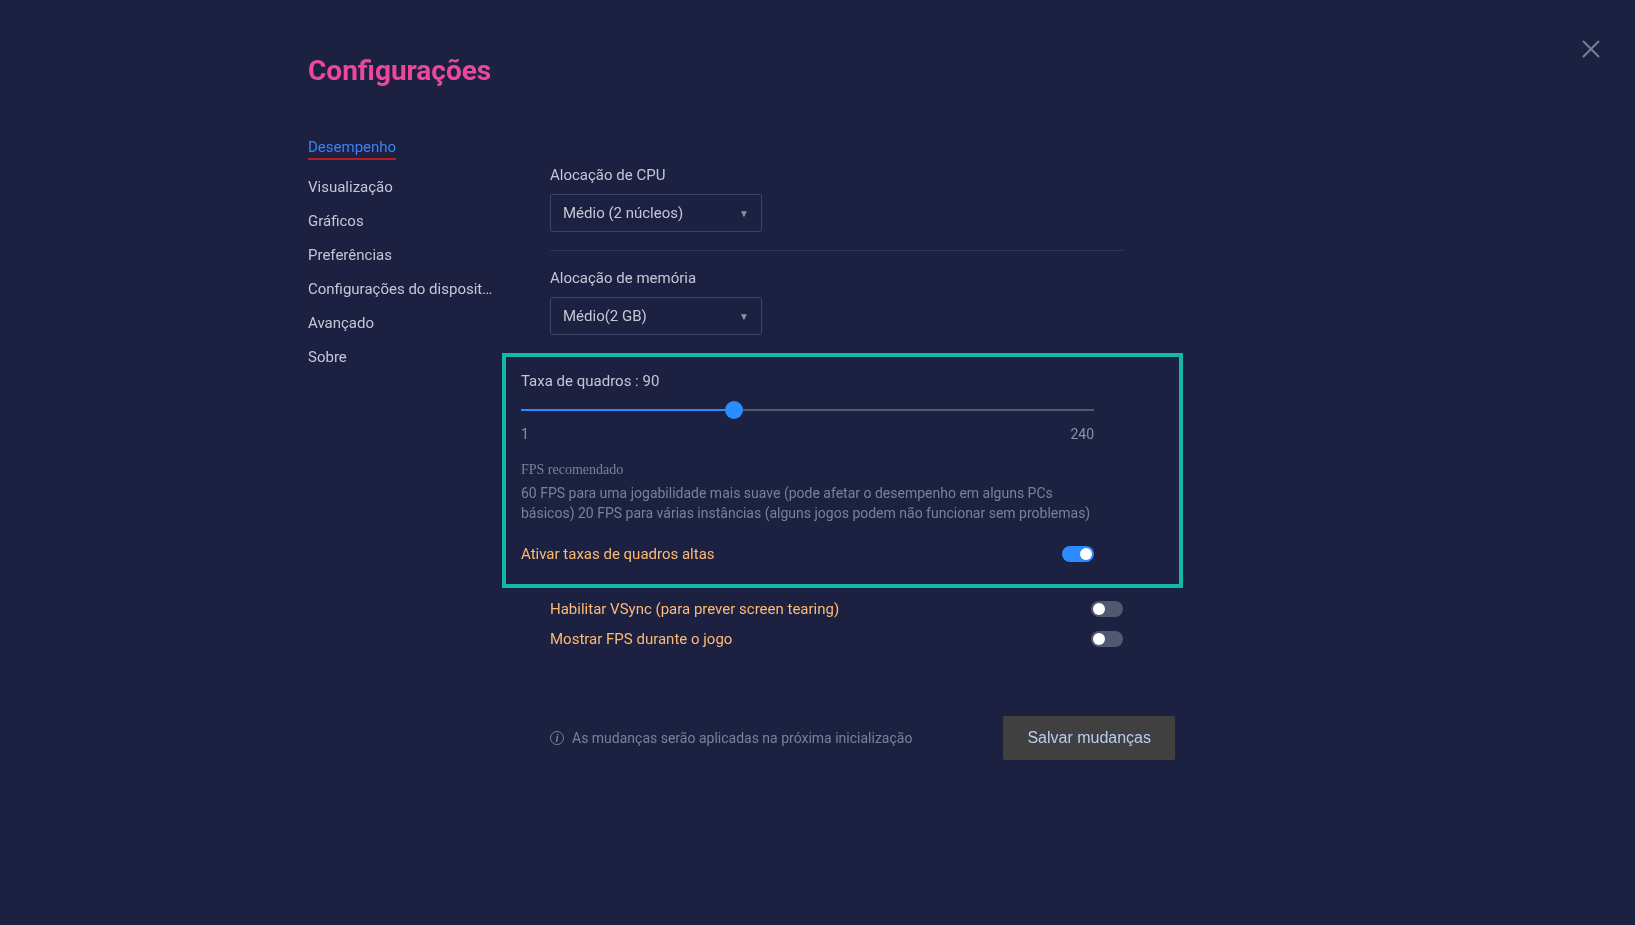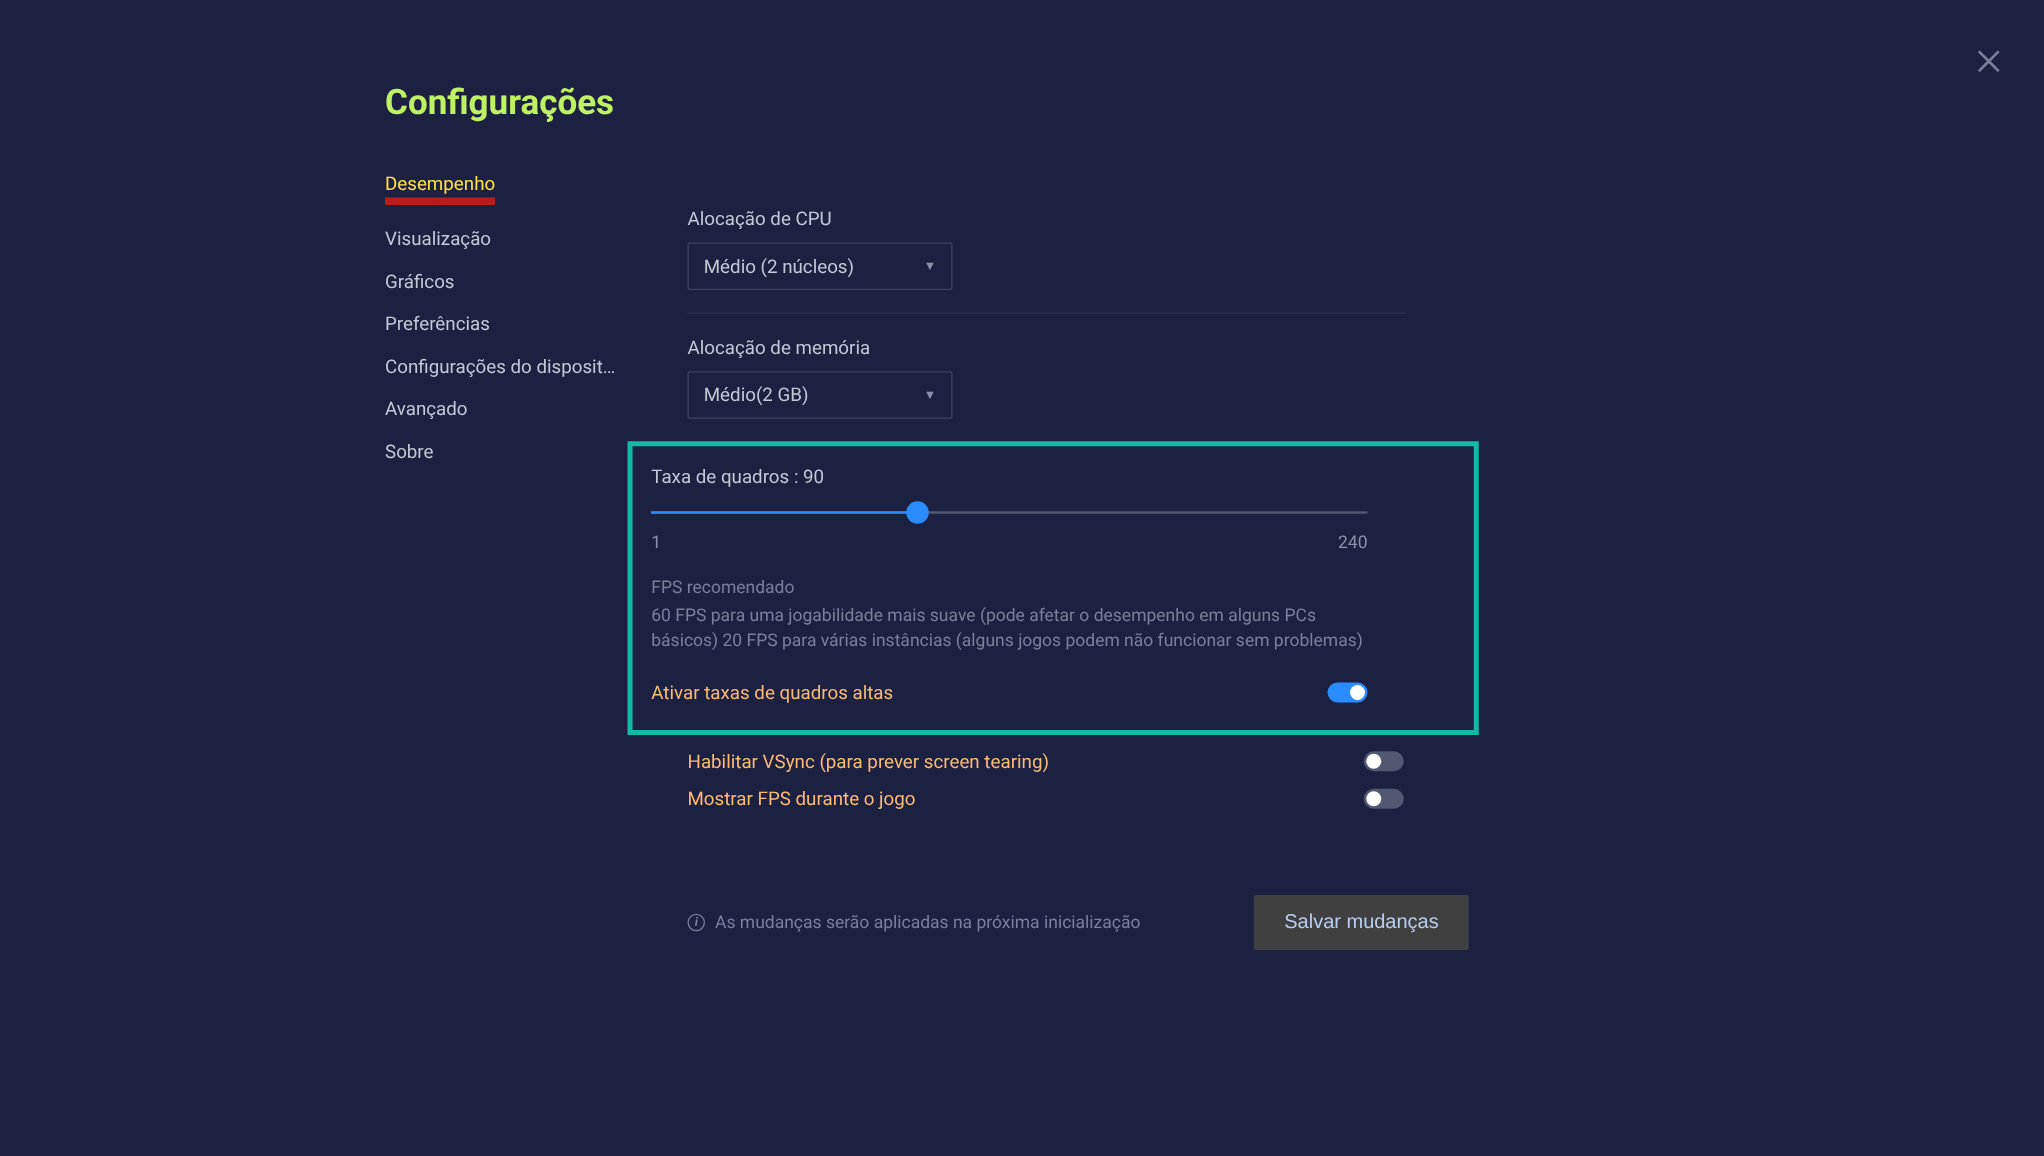--- a/index.html
+++ b/index.html
@@ -23,43 +23,43 @@
       cursor: pointer;
       color: #7a8099;
     }
     .close-btn svg {
       width: 18px;
       height: 18px;
     }
     .page-title {
       position: absolute;
       left: 308px;
-      top: 65px;
+      top: 54px;
       font-size: 28px;
       font-weight: 700;
-      color: #bef264;
+      color: #ec4899;
     }
     .sidebar {
       position: absolute;
       left: 308px;
       top: 130px;
       width: 210px;
     }
     .sidebar-item {
       color: #c3c8d6;
       font-size: 15px;
       padding: 8px 0;
       cursor: pointer;
       white-space: nowrap;
       overflow: hidden;
       text-overflow: ellipsis;
     }
     .sidebar-item.active {
-      color: #fde047;
-      border-bottom: 6px solid #b91c1c;
+      color: #3b82f6;
+      border-bottom: 2px solid #b91c1c;
       display: inline-block;
       padding-bottom: 2px;
       margin-bottom: 6px;
     }
     .content {
       position: absolute;
       left: 550px;
       top: 125px;
       width: 575px;
       margin-top: 41px;
@@ -145,20 +145,21 @@
       justify-content: space-between;
       width: 573px;
       color: #8a90a8;
       font-size: 14px;
       margin-bottom: 20px;
     }
     .fps-title {
       color: #7a8099;
       font-size: 14px;
       margin-bottom: 6px;
+      font-family: Liberation Serif, serif;
     }
     .fps-desc {
       color: #7a8099;
       font-size: 14px;
       line-height: 1.4;
       margin-bottom: 16px;
       width: 573px;
     }
     .toggle-row {
       display: flex;

